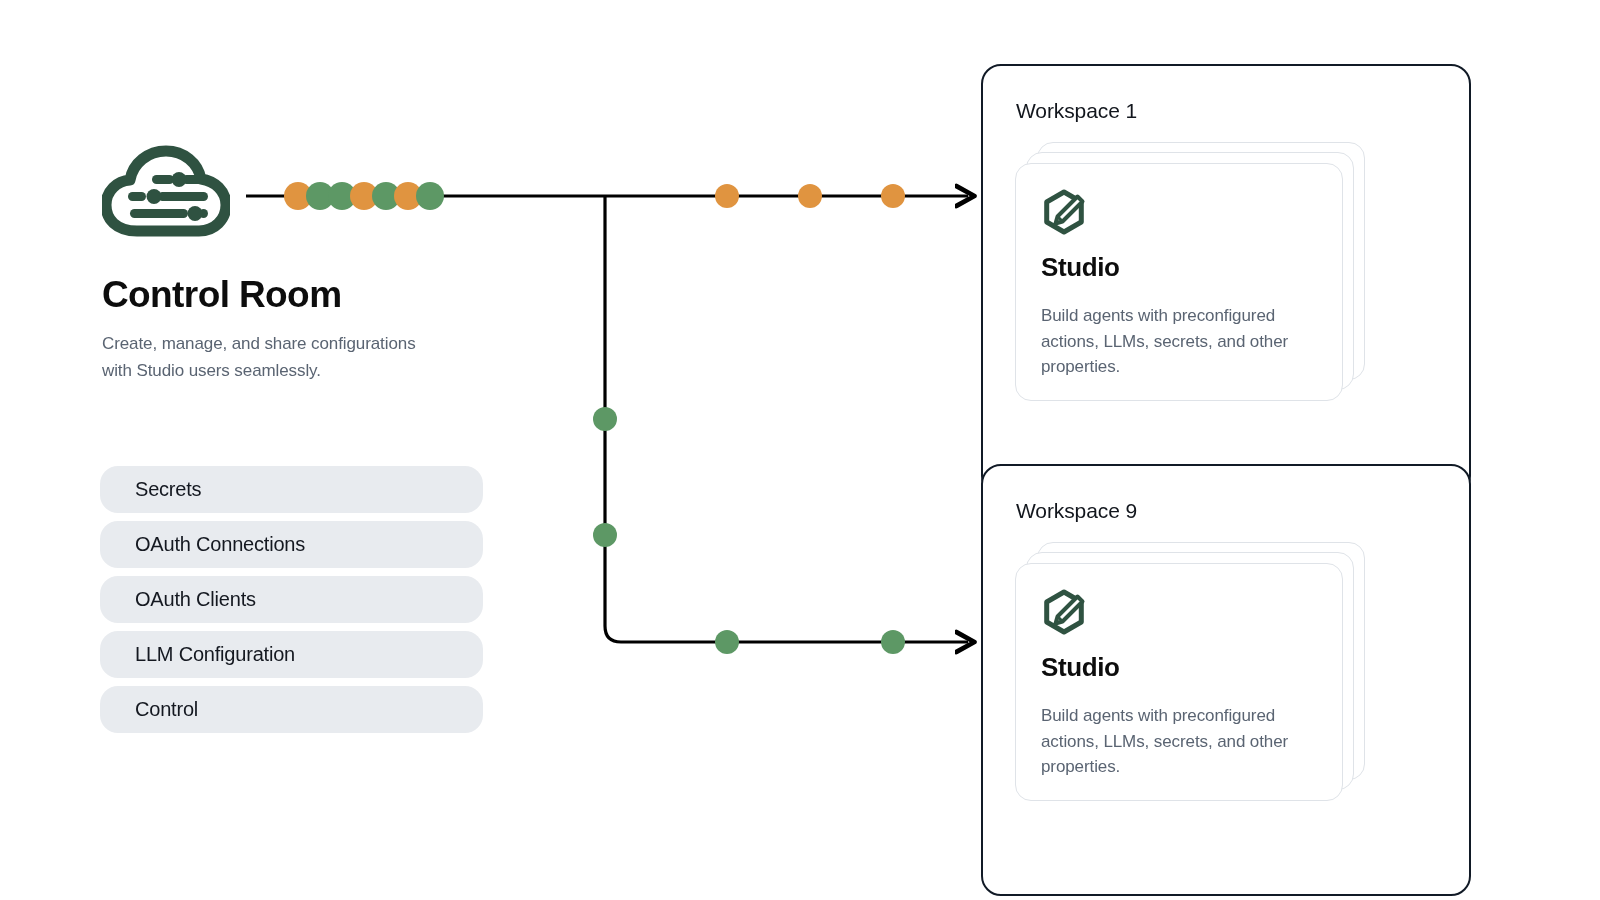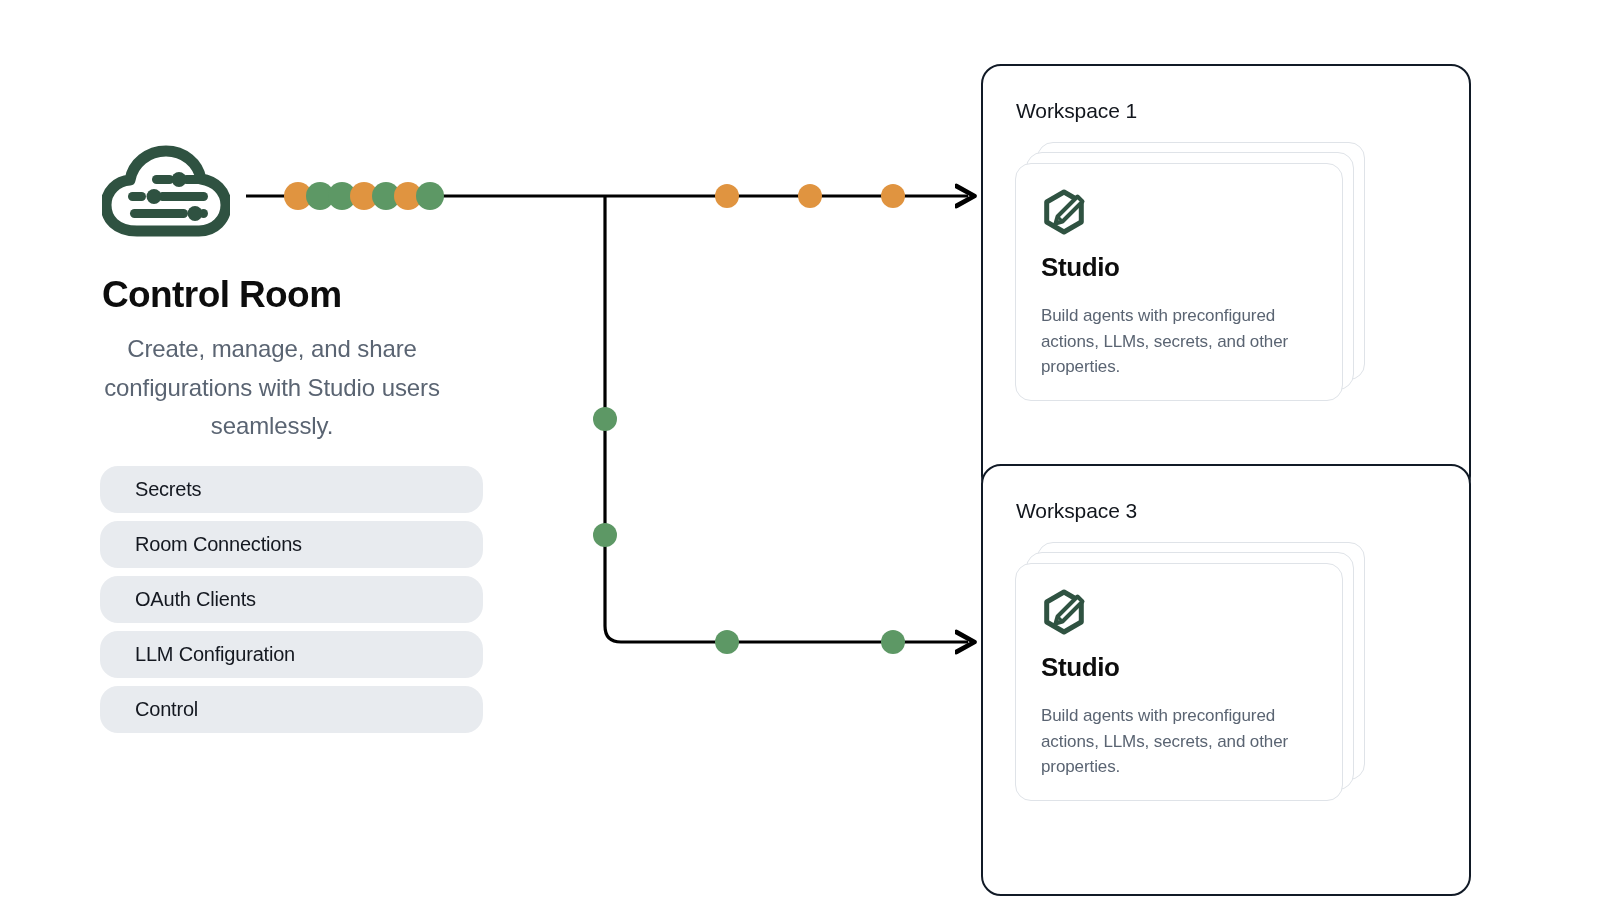--- a/index.html
+++ b/index.html
@@ -44,26 +44,25 @@
     margin-top: 38px;
     font-size: 37px;
     font-weight: 700;
     letter-spacing: -0.6px;
     color: #0d0d0d;
     line-height: 1.1;
   }
 
   #control-room-desc {
     margin-top: 14px;
-    font-size: 24px;
+    font-size: 17px;
     line-height: 1.62;
     color: #5a6472;
     letter-spacing: -0.1px;
     max-width: 340px;
-    text-align: center;
   }
 
   #config-list {
     position: absolute;
     left: 100px;
     top: 466px;
     width: 383px;
     display: flex;
     flex-direction: column;
     gap: 8px;
@@ -210,21 +209,21 @@
 
     <div id="control-room-title">Control Room</div>
     <div id="control-room-desc">Create, manage, and share configurations with Studio users seamlessly.</div>
   </div>
 
   <div id="config-list">
       <div class="config-item">
         <span>Secrets</span>
       </div>
       <div class="config-item">
-        <span>Room Connections</span>
+        <span>OAuth Connections</span>
       </div>
       <div class="config-item">
         <span>OAuth Clients</span>
       </div>
       <div class="config-item">
         <span>LLM Configuration</span>
       </div>
       <div class="config-item">
         <span>Control</span>
       </div>
@@ -244,21 +243,21 @@
           <path d="M36.5 7.5 L41.5 12.5 L21.5 32.5 L14.5 34.5 L16.5 27.5 Z" fill="#ffffff" stroke="#2F5241" stroke-width="4" stroke-linejoin="round"></path>
           <path d="M16.5 27.5 L21.5 32.5" stroke="#2F5241" stroke-width="3"></path>
         </svg>
         <div class="studio-title">Studio</div>
         <div class="studio-desc">Build agents with preconfigured actions, LLMs, secrets, and other properties.</div>
       </div>
     </div>
   </div>
 
   <div class="workspace-card" id="workspace-2">
-    <div class="workspace-label">Workspace 3</div>
+    <div class="workspace-label">Workspace 9</div>
 
     <div class="stack">
       <div class="stack-layer back"></div>
       <div class="stack-layer mid"></div>
       <div class="stack-layer front"></div>
 
       <div class="studio-inner">
         <svg class="studio-icon" viewBox="0 0 46 46" fill="none">
           <path d="M23 3 L40.3 13 V33 L23 43 L5.7 33 V13 Z" fill="none" stroke="#2F5241" stroke-width="5" stroke-linejoin="round"></path>
           <path d="M36.5 7.5 L41.5 12.5 L21.5 32.5 L14.5 34.5 L16.5 27.5 Z" fill="#ffffff" stroke="#2F5241" stroke-width="4" stroke-linejoin="round"></path>

